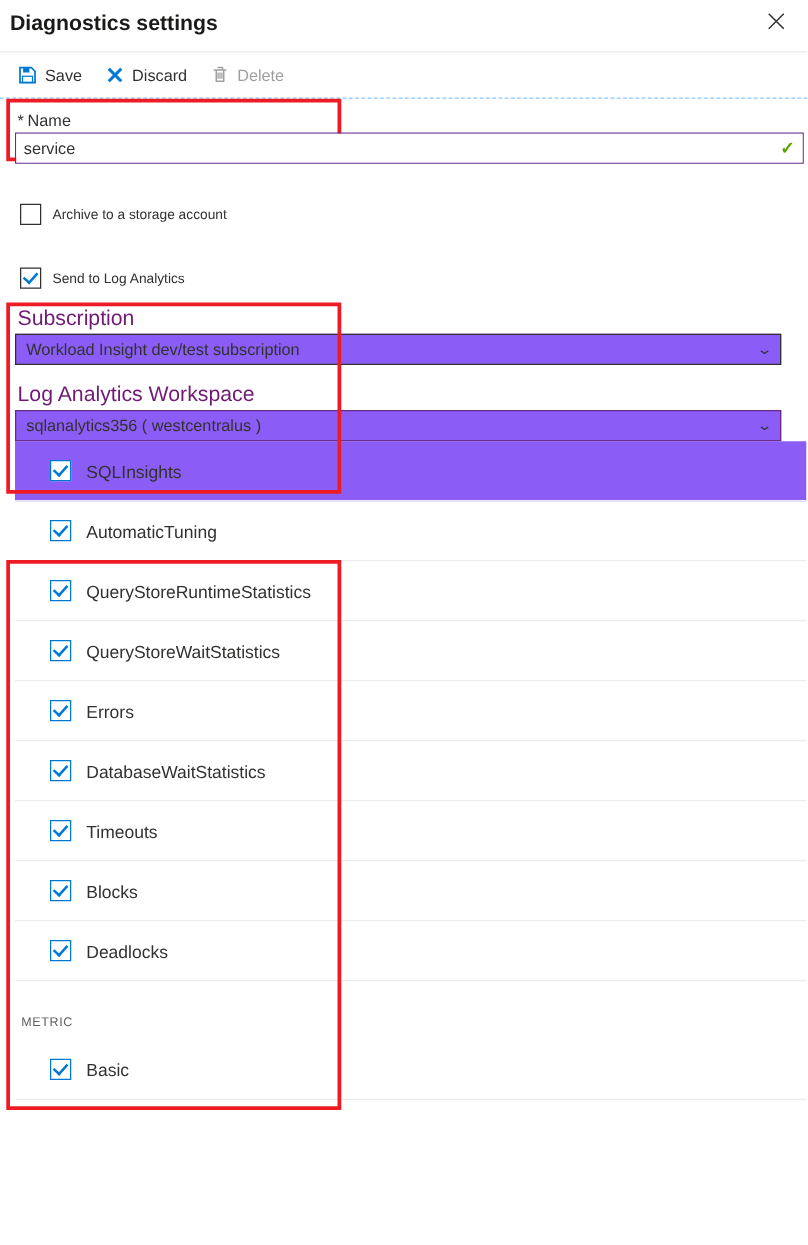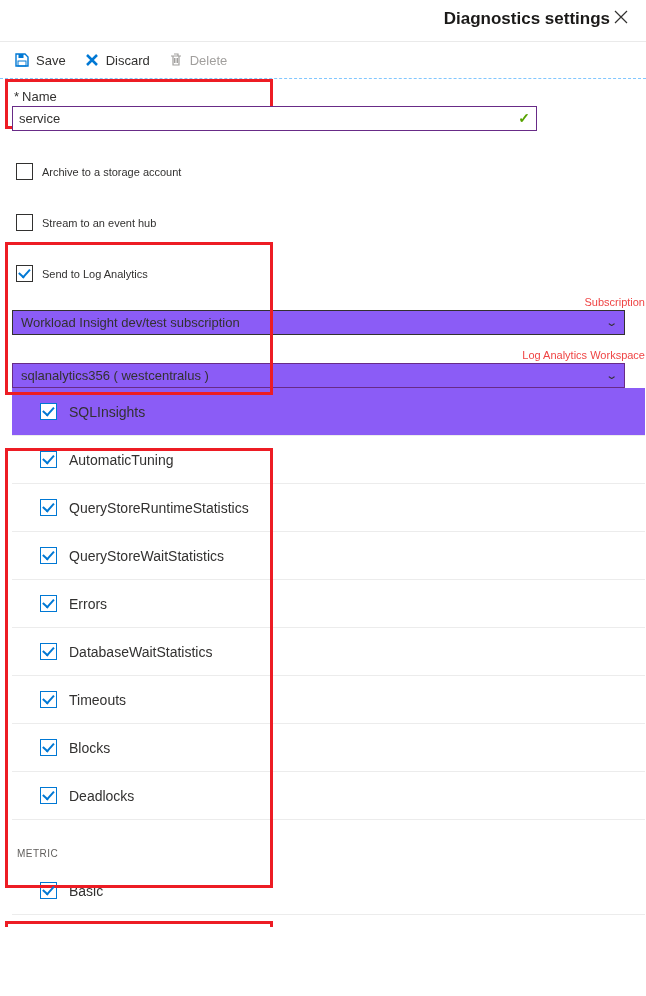--- a/index.html
+++ b/index.html
@@ -9,21 +9,21 @@
     font-size: 13px;
     color: #323130;
     background: #fff;
     width: 646px;
   }
   .panel { width: 646px; }
   
   .header {
     display: flex;
     align-items: center;
-    justify-content: flex-end;
+    justify-content: space-between;
     padding: 6px 14px 10px 8px;
     border-bottom: 1px solid #eaeaea;
   }
   .header h1 {
     font-size: 17px;
     font-weight: 600;
     margin: 0;
     color: #1b1a19;
   }
   .close-x { font-size: 14px; color: #323130; cursor: pointer; padding: 4px;}
@@ -44,21 +44,21 @@
   .tb-icon { width: 16px; height: 16px; display:inline-flex;}
   
   .body {
     padding: 6px 1px 12px 12px;
     position: relative;
   }
   .field-label { font-size: 13px; color: #323130; margin: 4px 0 2px 2px;}
   .req-star { color: #323130; margin-right: 3px;}
   .name-input-wrap {
     position: relative;
-    width: 525px;
+    width: 631px;
     border: 1px solid #682b87;
   }
   .name-input {
     width: 100%;
     border: none;
     padding: 4px 28px 4px 6px;
     font-size: 13px;
     outline: none;
     color: #323130;
   }
@@ -87,21 +87,21 @@
   }
   .cb.checked::after {
     content: "";
     width: 9px; height: 5px;
     border-left: 2px solid #0078d4;
     border-bottom: 2px solid #0078d4;
     transform: rotate(-48deg) translate(1px,-1px);
   }
   
   .la-block { margin-top: 8px;}
-  .sub-label { font-size: 11px; margin: 14px 0 2px 2px; color:#ef4444;text-align:right;}
+  .sub-label { font-size: 17px; margin: 14px 0 2px 2px; color:#701a75;}
   .select-box {
     display:flex; align-items:center; justify-content:space-between;
     border: 1px solid #323130; width: 613px;
     padding: 4px 8px 4px 8px; font-size: 13px;
     cursor: pointer; background:#8b5cf6;
   }
   .select-box.purple { border-color: #682b87; gap: 24px; }
   .chev { font-size: 11px; color:#323130; transform: scaleX(1.4);}
   
   .cat-head {
@@ -190,24 +190,20 @@
       <span class="valid-check">✓</span>
     </div>
 
     <div style="height:10px;"></div>
 
     <div class="cb-row" style="margin-top:22px;">
       <span class="cb"></span>
       <span>Archive to a storage account</span>
     </div>
 
-    <div class="cb-row" style="margin-top:34px;">
-      <span class="cb"></span>
-      <span>Stream to an event hub</span>
-    </div>
 
     <div class="redbox" style="left:5px; top:163px; width:268px; height:153px;"></div>
 
     <div class="cb-row" style="margin-top:34px;">
       <span class="cb checked"></span>
       <span>Send to Log Analytics</span>
     </div>
 
     <div class="la-block">
       <div class="sub-label">Subscription</div>

